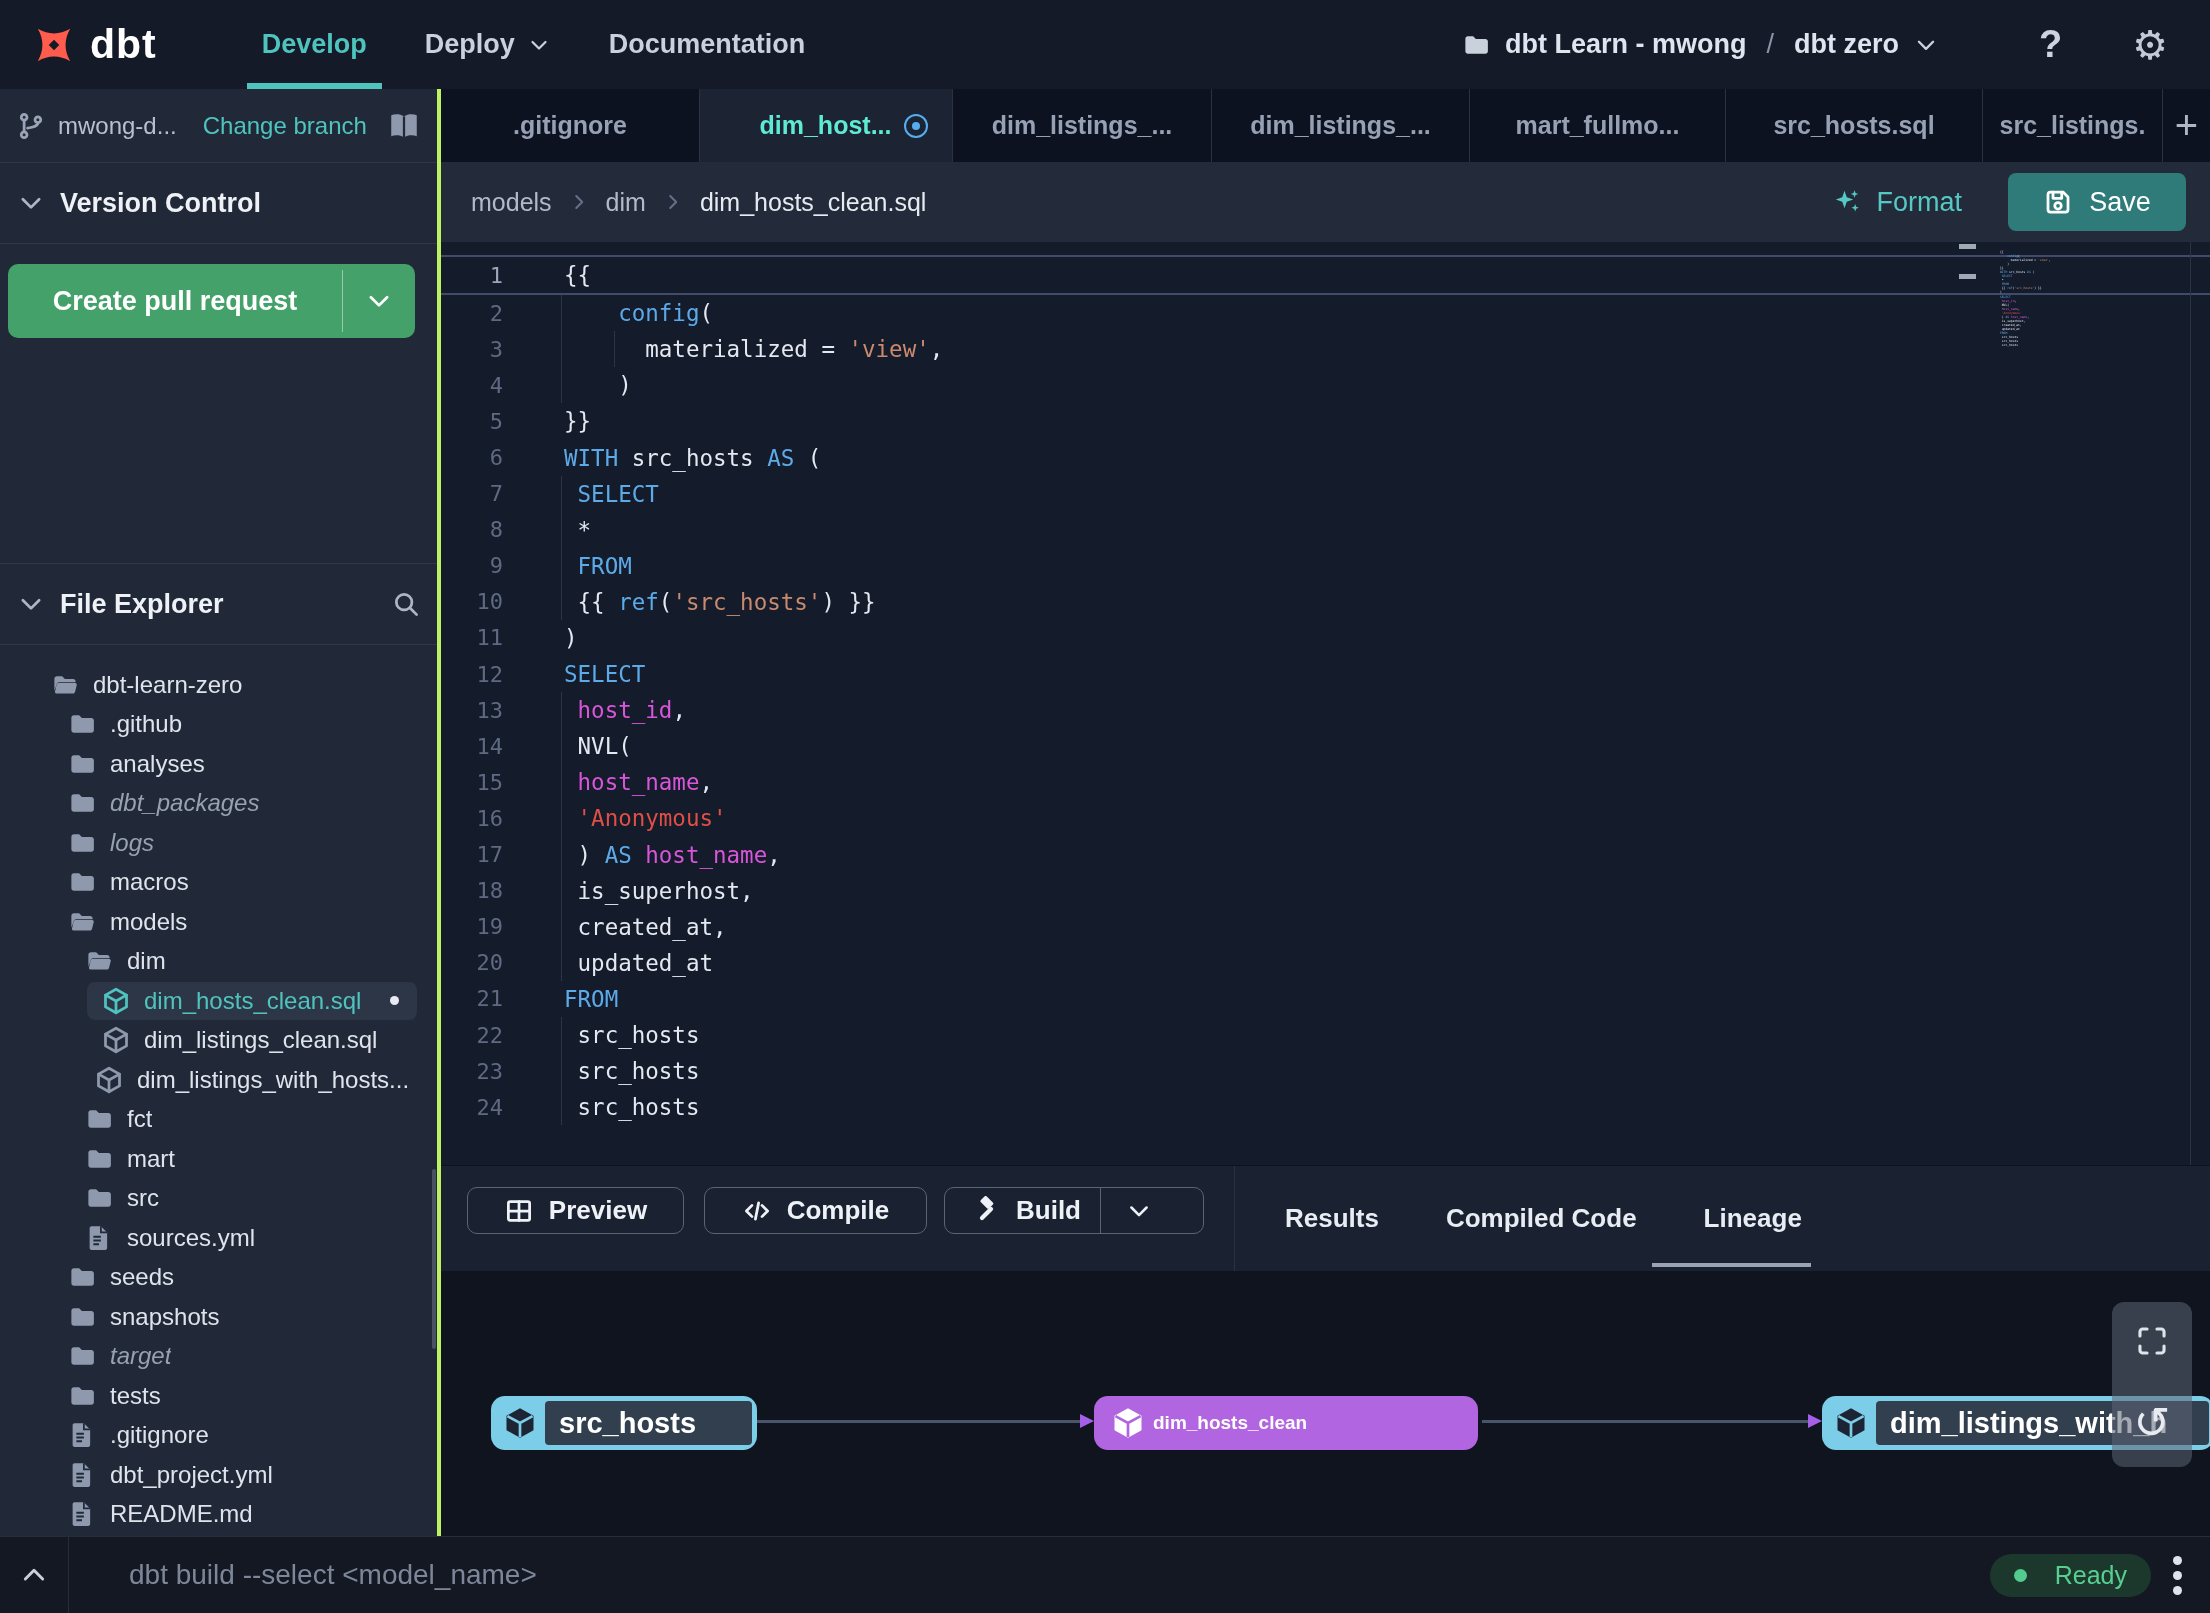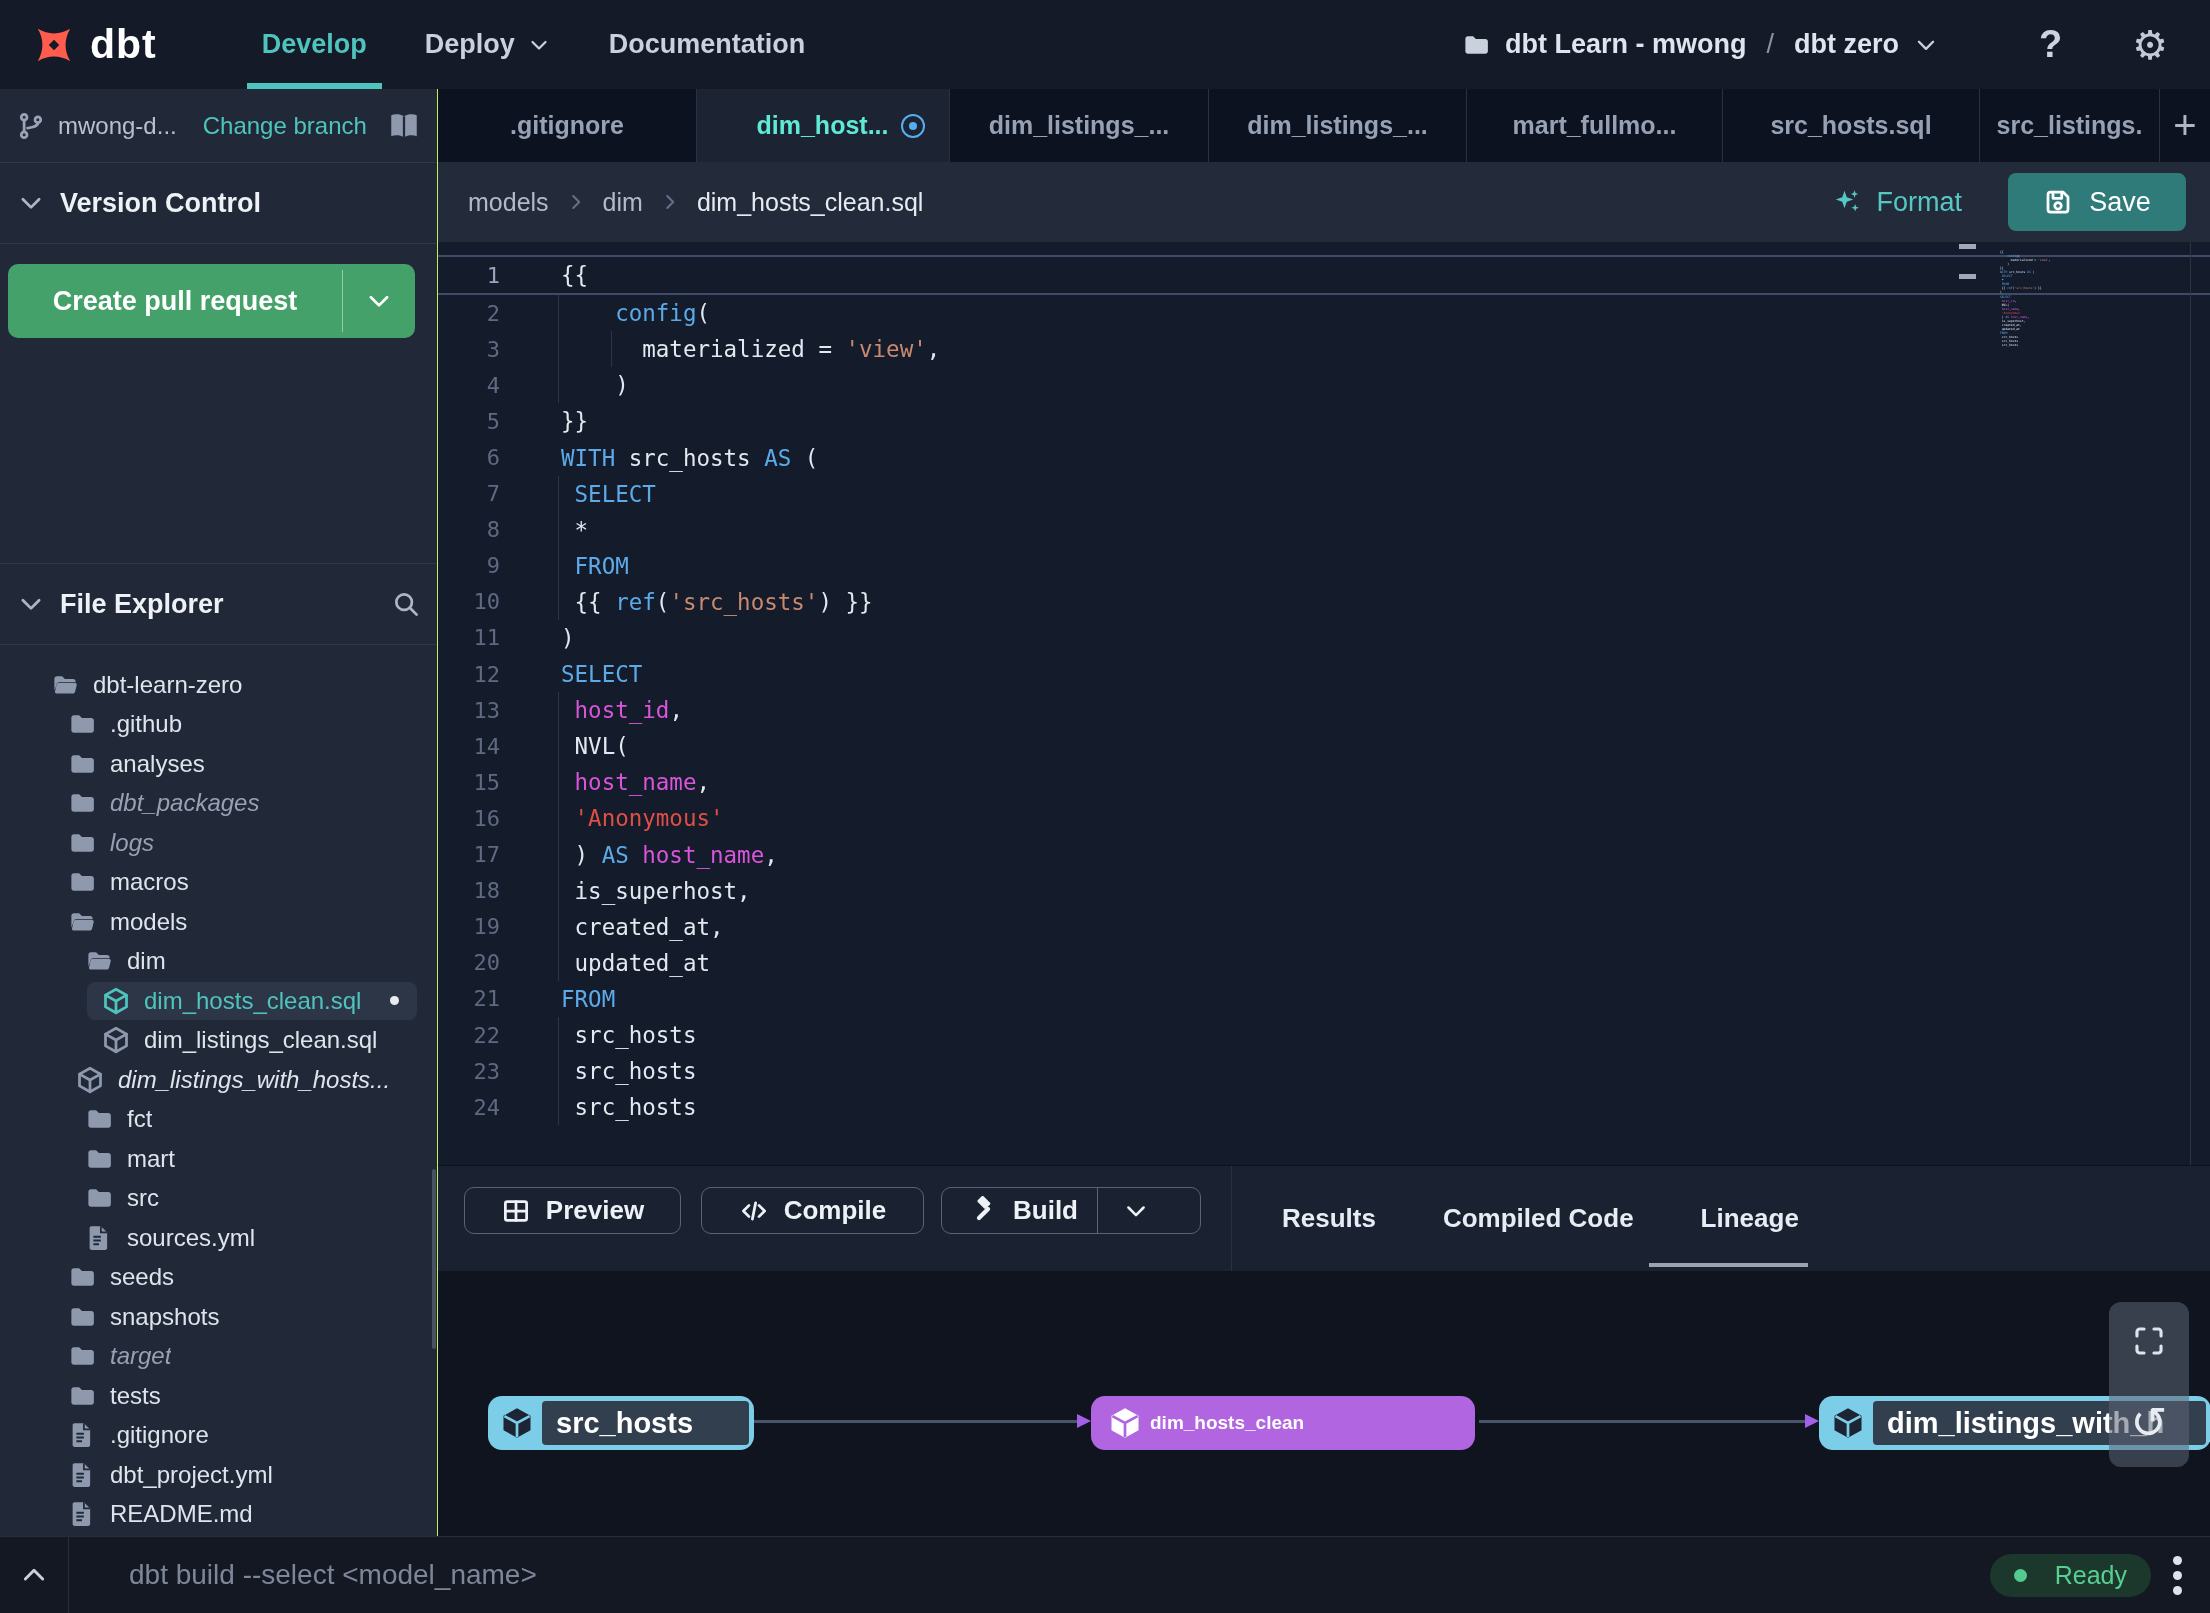--- a/index.html
+++ b/index.html
@@ -18,21 +18,21 @@
   .nav-item.active::after{content:"";position:absolute;left:14px;right:14px;bottom:0;height:6px;background:#4fc4be;}
   .nav-item .caret{margin-left:12px;}
   .nav-right{margin-left:auto;display:flex;align-items:center;padding-right:42px;gap:28px;}
   .proj{display:flex;align-items:center;gap:14px;font-size:27px;font-weight:700;color:#dfe5ee;cursor:pointer;}
   .proj .slash{color:#8a94a8;font-weight:400;margin:0 6px;}
   .help-icon{font-size:38px;font-weight:700;color:#cdd4e0;margin-left:72px;cursor:pointer;}
   .gear-icon{font-family:"DejaVu Sans",sans-serif;font-size:40px;color:#c3cad6;margin-left:42px;cursor:pointer;line-height:1;}
 
   
   .app{position:absolute;left:0;top:89px;right:0;bottom:76px;display:flex;}
-  .sidebar{position:relative;width:437px;background:#212938;border-right:1px solid #bef264;flex:none;}
+  .sidebar{position:relative;width:437px;background:#212938;border-right:4px solid #bef264;flex:none;}
   .main{position:relative;flex:1;display:flex;flex-direction:column;min-width:0;}
 
   
   .branch-row{height:73px;display:flex;align-items:center;border-bottom:1px solid #303848;padding:0 16px;}
   .branch-name{font-size:24px;color:#b8c0cd;margin-left:12px;}
   .change-branch{font-size:24px;color:#4fc4be;margin-left:26px;cursor:pointer;}
   .book-wrap{margin-left:auto;cursor:pointer;}
   .section-header{height:80px;display:flex;align-items:center;padding:0 16px;border-bottom:1px solid #303848;}
   .section-header .title{font-size:27px;font-weight:700;color:#eef1f6;margin-left:14px;}
   .section-header .right-ic{margin-left:auto;cursor:pointer;}
@@ -303,21 +303,21 @@
           <div class="tree-row" style="padding-left: 101px;">
             <span class="ic">
               <svg width="30" height="30" viewBox="0 0 24 24" fill="none" stroke="#8e99ad" stroke-width="2.2" stroke-linecap="round" stroke-linejoin="round">
                 <path d="M12 2.6 20.4 7.3 V16.7 L12 21.4 3.6 16.7 V7.3 Z"></path>
                 <path d="M3.6 7.3 12 12 20.4 7.3"></path>
                 <path d="M12 12 V21.4"></path>
               </svg>
             </span>
             <span class="lbl">dim_listings_clean.sql</span>
           </div>
-          <div class="tree-row" style="padding-left: 75px; font-style: italic;">
+          <div class="tree-row" style="padding-left: 94px;">
             <span class="ic">
               <svg width="30" height="30" viewBox="0 0 24 24" fill="none" stroke="#8e99ad" stroke-width="2.2" stroke-linecap="round" stroke-linejoin="round">
                 <path d="M12 2.6 20.4 7.3 V16.7 L12 21.4 3.6 16.7 V7.3 Z"></path>
                 <path d="M3.6 7.3 12 12 20.4 7.3"></path>
                 <path d="M12 12 V21.4"></path>
               </svg>
             </span>
             <span class="lbl">dim_listings_with_hosts...</span>
           </div>
           <div class="tree-row" style="padding-left: 84px;">

